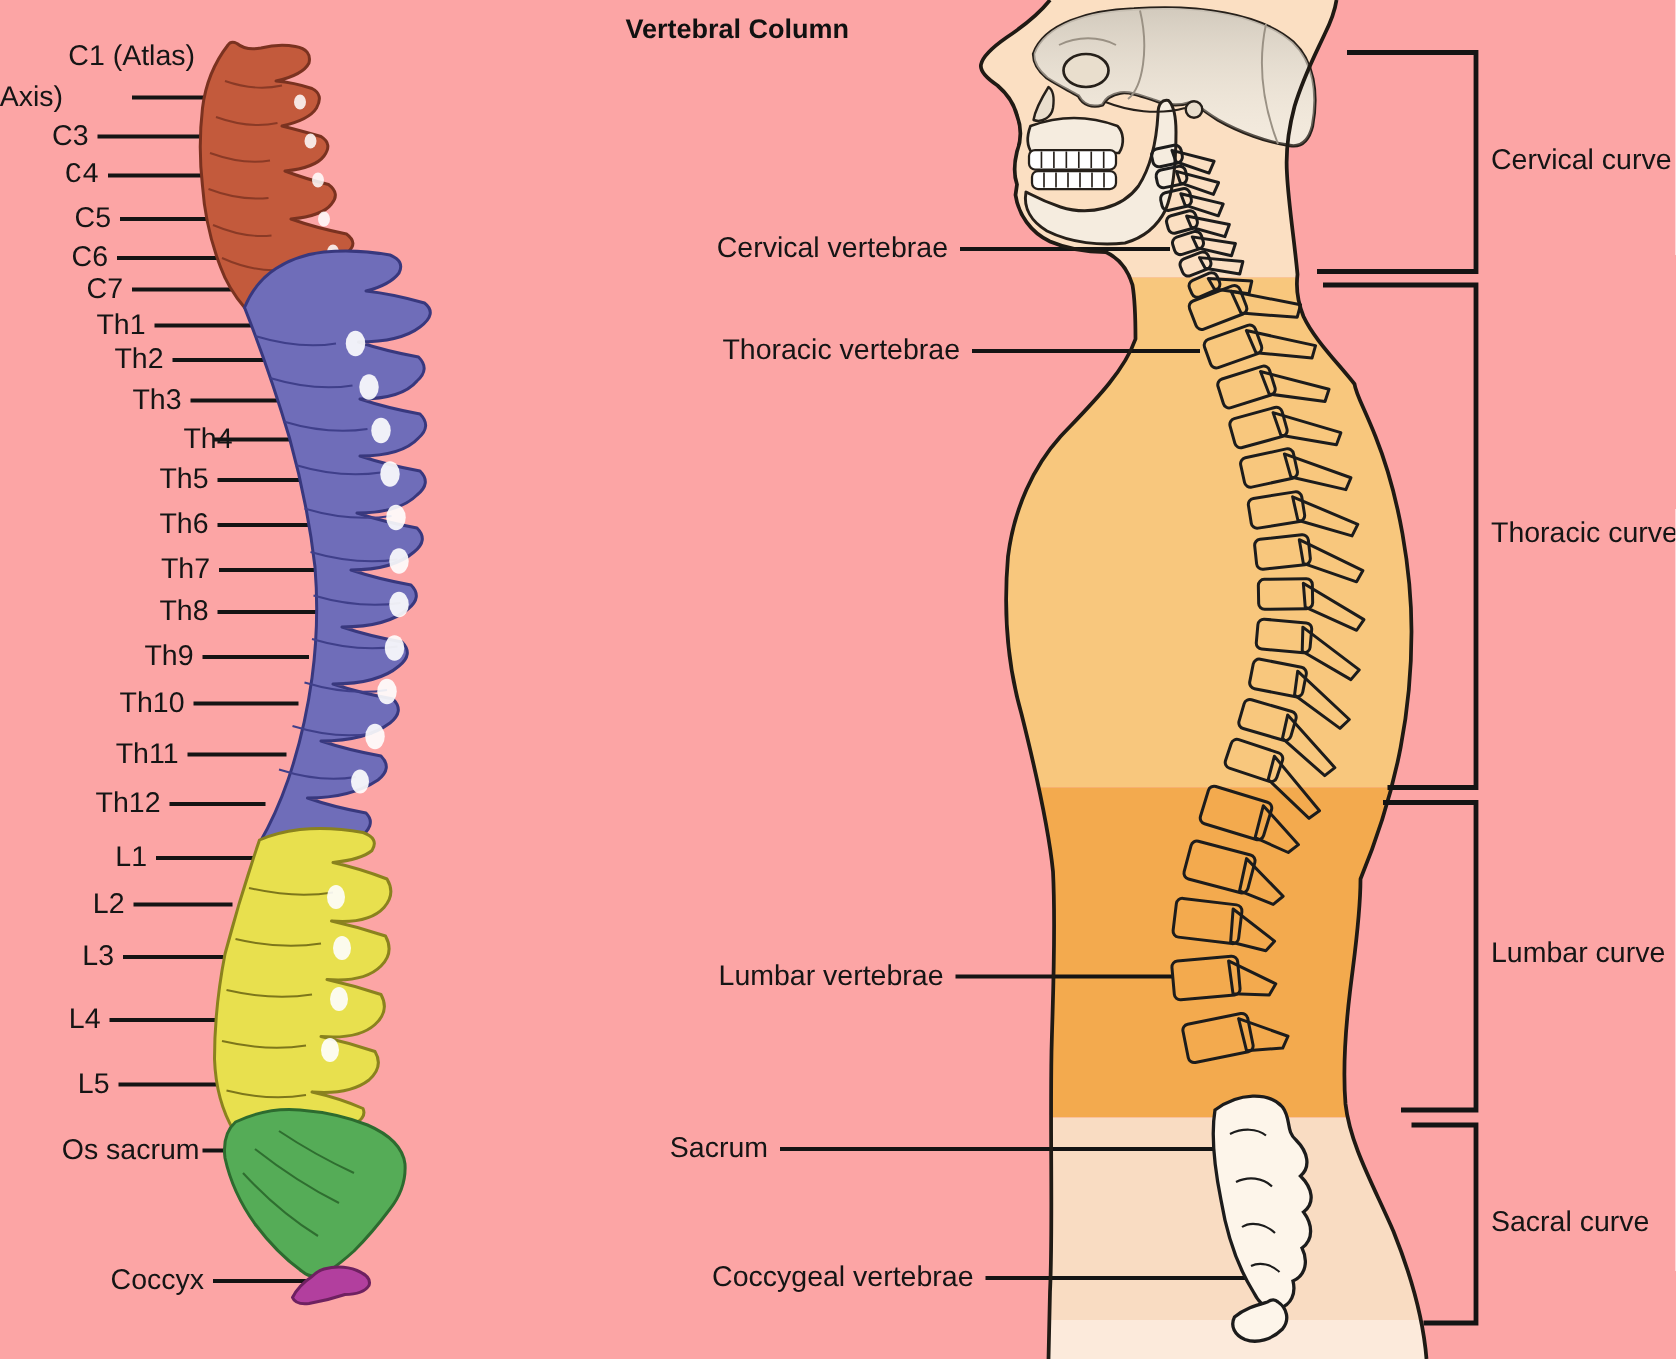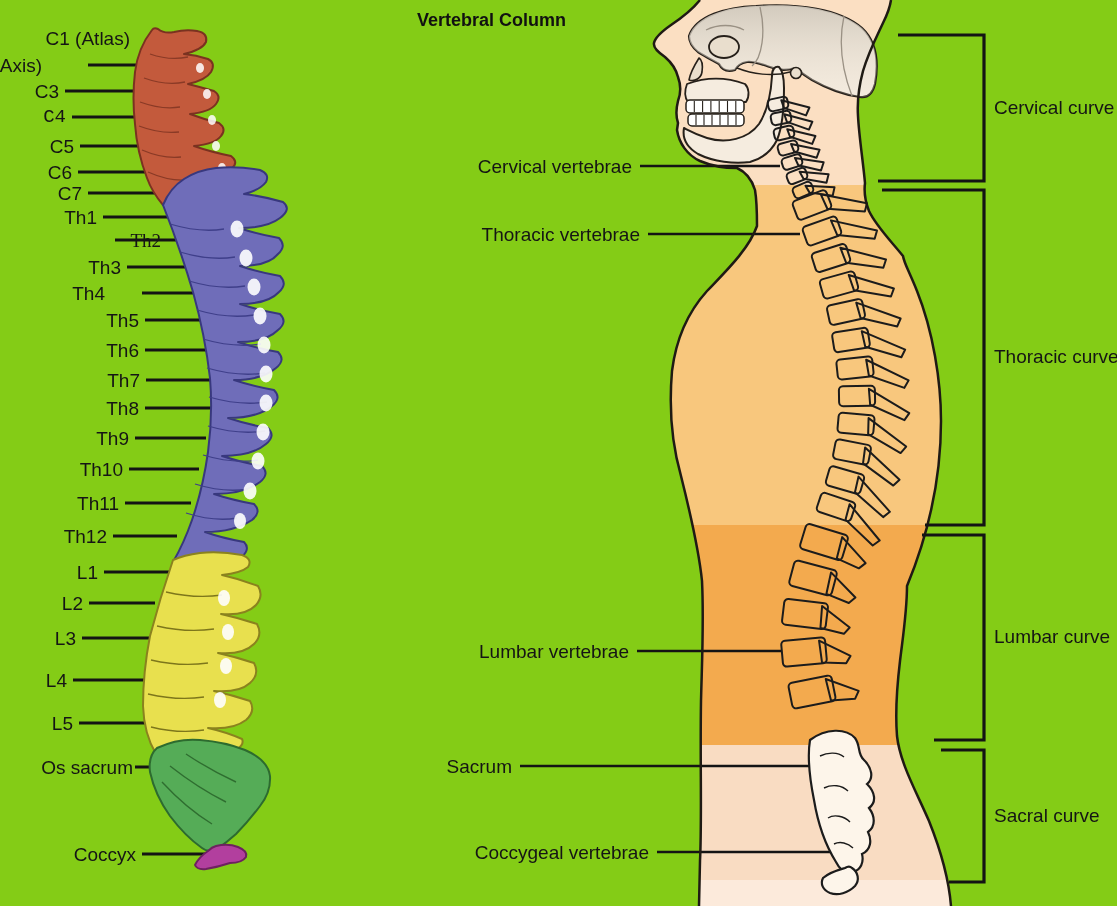--- a/index.html
+++ b/index.html
@@ -1,17 +1,17 @@
 <!DOCTYPE html>
 <html><head>
 <meta charset="utf-8">
 <style>
   html,body{margin:0;padding:0;background:#ffffff;}
   .canvas{
-    position:relative;width:1117px;height:906px;background:#84cc16;
+    position:relative;width:1117px;height:906px;background:#fca5a5;
     font-family:"Liberation Sans",sans-serif;overflow:hidden;
   }
   .canvas svg{position:absolute;left:0;top:0;}
   #labels{position:absolute;left:0;top:0;width:1117px;height:906px;pointer-events:none;}
   .lbl{
     position:absolute;font-size:19px;color:#151515;white-space:nowrap;
     line-height:1;transform:translateY(-50%);
   }
   .title{
     position:absolute;font-size:18px;font-weight:bold;color:#111;
@@ -312,23 +312,23 @@
   <div id="labels">
     <div class="title" style="left:417px;top:20px;">Vertebral Column</div>
   <div class="lbl" style="top: 38px; right: 987px;">C1 (Atlas)</div>
       <div class="lbl" style="top: 65px; right: 1075px;">C2 (Axis)</div>
       <div class="lbl" style="top: 91px; right: 1058px;">C3</div>
       <div class="lbl" style="top: 117px; right: 1051px; font-family: Liberation Mono, monospace;">C4</div>
       <div class="lbl" style="top: 146px; right: 1043px;">C5</div>
       <div class="lbl" style="top: 172px; right: 1045px;">C6</div>
       <div class="lbl" style="top: 193px; right: 1035px;">C7</div>
       <div class="lbl" style="top: 217px; right: 1020px;">Th1</div>
-      <div class="lbl" style="top: 240px; right: 956px; font-family: Liberation Serif, serif;">Th2</div>
+      <div class="lbl" style="top: 240px; right: 1008px;">Th2</div>
       <div class="lbl" style="top: 267px; right: 996px;">Th3</div>
-      <div class="lbl" style="top: 293px; right: 1012px; text-align: center;">Th4</div>
+      <div class="lbl" style="top: 293px; right: 962px; text-align: center;">Th4</div>
       <div class="lbl" style="top: 320px; right: 978px; text-align: right;">Th5</div>
       <div class="lbl" style="top: 350px; right: 978px;">Th6</div>
       <div class="lbl" style="top: 380px; right: 977px;">Th7</div>
       <div class="lbl" style="top: 408px; right: 978px;">Th8</div>
       <div class="lbl" style="top: 438px; right: 988px;">Th9</div>
       <div class="lbl" style="top: 469px; right: 994px;">Th10</div>
       <div class="lbl" style="top: 503px; right: 998px;">Th11</div>
       <div class="lbl" style="top: 536px; right: 1010px;">Th12</div>
       <div class="lbl" style="top: 572px; right: 1019px;">L1</div>
       <div class="lbl" style="top: 603px; right: 1034px;">L2</div>

